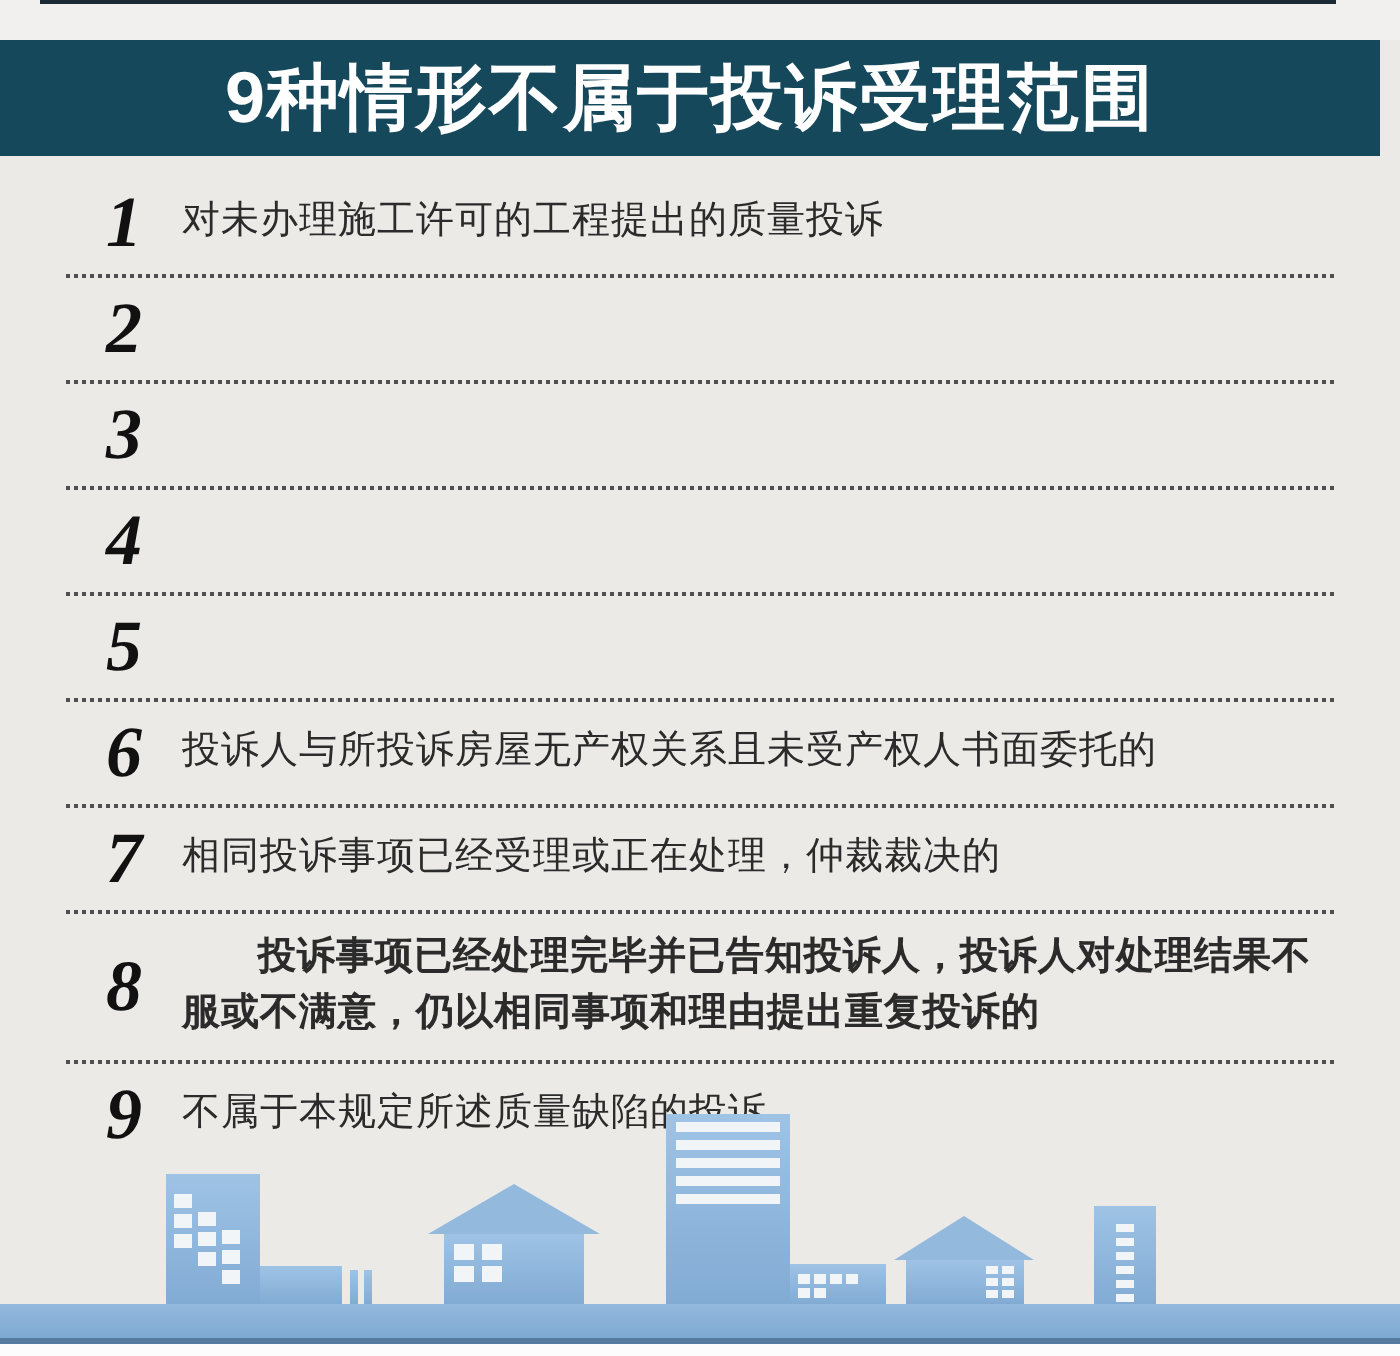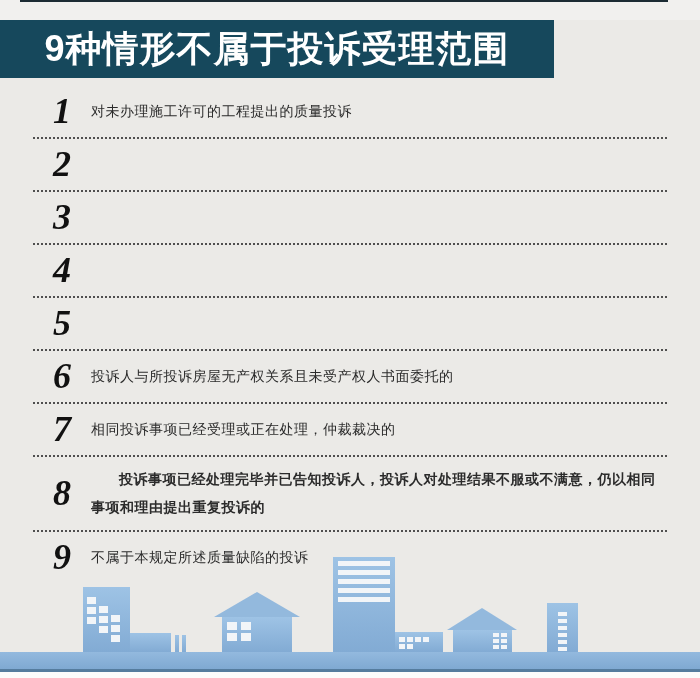--- a/index.html
+++ b/index.html
@@ -15,21 +15,21 @@
   * { margin:0; padding:0; box-sizing:border-box; }
   html,body { width:700px; height:678px; }
   body {
     position:relative; width:700px; height:678px; overflow:hidden;
     background:var(--bg);
     font-family:"Liberation Sans","DejaVu Sans",sans-serif;
   }
   .top-band { position:absolute; top:0; left:0; width:700px; height:20px; background:#f1f0ee; }
   .top-line { position:absolute; top:0; left:20px; width:648px; height:2px; background:#1c2b33; }
   .header-bar {
-    position:absolute; top:20px; left:0; width:554px; height:58px;
+    position:absolute; top:20px; left:0; width:690px; height:58px;
     background:var(--header-bg);
     display:flex; align-items:center; justify-content:center;
   }
   .header-bar h1 {
     color:var(--header-fg); font-size:36px; font-weight:bold; letter-spacing:1px;
     font-family:"Liberation Sans","DejaVu Sans",sans-serif;
   }
   .list { position:absolute; top:86px; left:33px; width:634px; }
   .row {
     display:flex; align-items:center;
@@ -37,21 +37,21 @@
     padding:8px 0 9px 0;
   }
   .row:last-child { border-bottom:none; }
   .num {
     flex:0 0 58px; text-align:center;
     font-family:"Liberation Serif","DejaVu Serif",serif;
     font-style:italic; font-weight:700; font-size:36px; color:var(--num);
     line-height:34px;
   }
   .txt {
-    flex:1; font-size:14px; color:var(--text); line-height:28px; letter-spacing:0.5px;
+    flex:1; font-size:19px; color:var(--text); line-height:28px; letter-spacing:0.5px;
   }
   .row.indent .txt { text-indent:2em;font-weight:bold; }
   
   .cityscape { position:absolute; left:0; top:555px; width:700px; height:123px; }
   .ground {
     position:absolute; left:0; top:97px; width:700px; height:20px;
     background:linear-gradient(180deg,#93b9de,#7fa9d2);
     border-bottom:3px solid var(--ground-edge);
   }
   .bottom-strip { position:absolute; left:0; bottom:0; width:700px; height:6px; background:#fcfcfc; }

